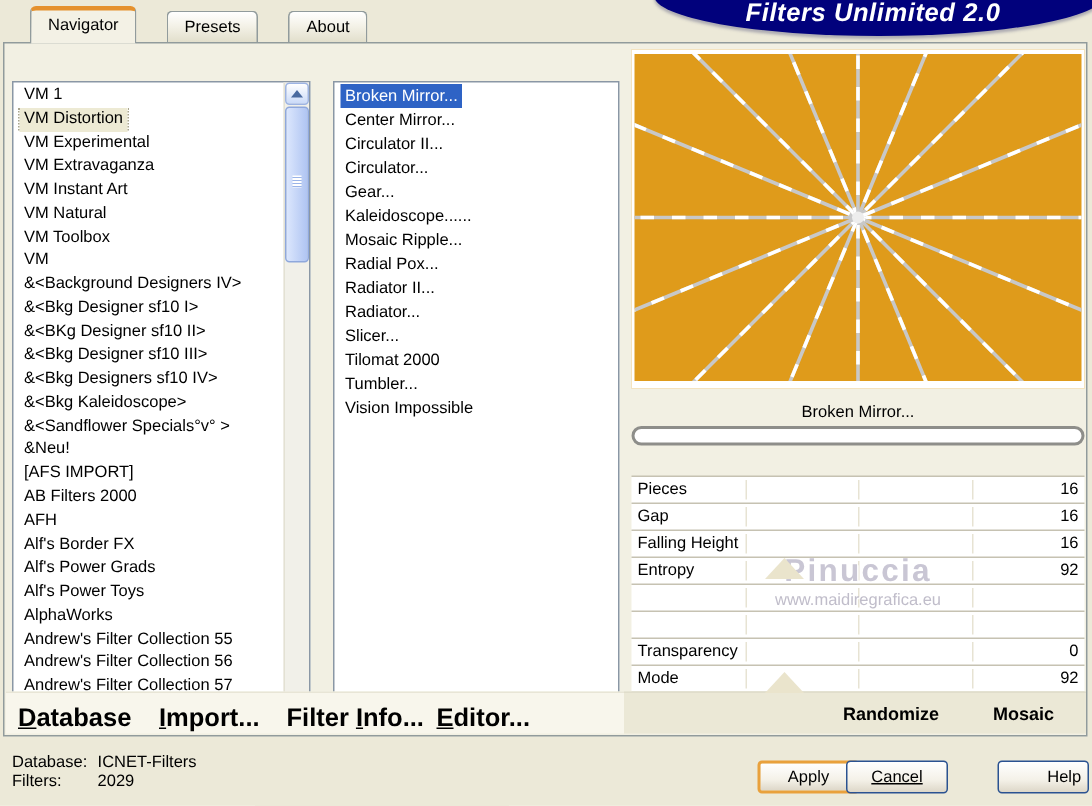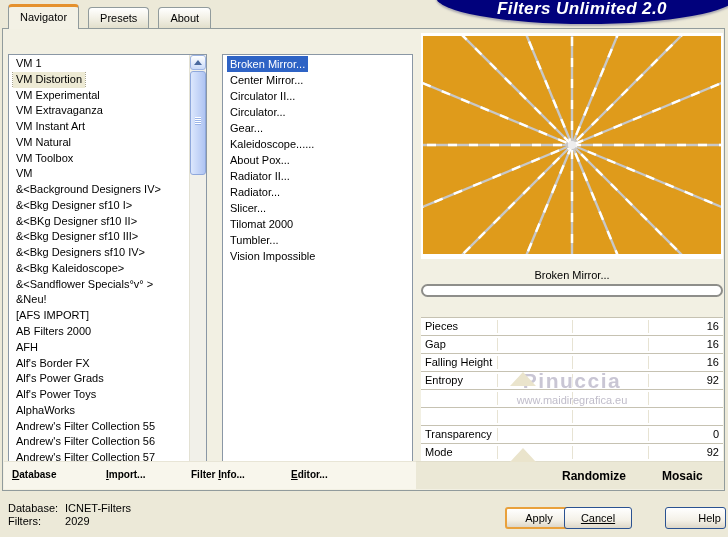--- a/index.html
+++ b/index.html
@@ -7,21 +7,21 @@
        background:#ECE9D8;font-family:"Liberation Sans",sans-serif;font-size:11px;color:#000;}
 
   
   .logo{position:absolute;top:-30px;left:436px;width:300px;height:54px;
         background:var(--logo-bg,#01017C);border-radius:50%;z-index:2;
         box-shadow:0 2px 2px rgba(120,120,145,.55);}
   .logo-text{position:absolute;bottom:5px;left:0;right:8px;text-align:center;color:#fff;
         font-weight:bold;font-style:italic;font-size:17px;letter-spacing:.4px;white-space:nowrap;}
 
   
-  .tabs{position:absolute;left:8px;top:4px;display:flex;align-items:flex-end;gap:9px;z-index:3;}
+  .tabs{position:absolute;left:20px;top:4px;display:flex;align-items:flex-end;gap:20px;z-index:3;}
   .tab{height:20px;line-height:20px;padding:0 11px;cursor:default;
        background:linear-gradient(#FFFFFF,#F4F2E8 45%,#E2DFCC);
        border:1px solid #919B9C;border-bottom:none;border-radius:4px 4px 0 0;}
   .tab.active{height:22px;line-height:21px;border-top:3px solid #E5912D;
        background:#F3F1E5;margin-bottom:-1px;}
 
   
   .tabpage{position:absolute;left:2px;top:28px;width:721px;height:461px;
        background:#F2F0E3;border:1px solid #919B9C;}
 
@@ -75,21 +75,21 @@
   .wm-url{font-size:11px;margin-top:1px;color:#C0BDCA;text-shadow:1px 1px 0 #FFF;}
   .wm-arrow{position:absolute;left:89px;width:0;height:0;
        border-left:13px solid transparent;border-right:13px solid transparent;
        border-bottom:14px solid #EAE4CC;}
   .wm-arrow.a1{top:3px;}
   .wm-arrow.a2{top:79px;}
 
   
   .strip-left{position:absolute;left:1px;top:432px;width:412px;height:27px;
        background:#F8F6EC;border-top:1px solid #E8E5D6;}
-  .menu-item{position:absolute;top:7px;font-weight:bold;font-size:10px;white-space:nowrap;cursor:default;}
+  .menu-item{position:absolute;top:7px;font-weight:bold;font-size:17px;white-space:nowrap;cursor:default;}
   .menu-item:nth-child(1){left:8px;}
   .menu-item:nth-child(2){left:102px;}
   .menu-item:nth-child(3){left:187px;}
   .menu-item:nth-child(4){left:287px;}
   .strip-right{position:absolute;left:413px;top:432px;right:0;height:27px;
        background:#EBE8D6;border-top:1px solid #E0DDCB;}
   .bold-btn{position:absolute;top:7px;font-weight:bold;font-size:12px;cursor:default;}
   .bold-btn.rnd{left:146px;}
   .bold-btn.rst{left:246px;}
 
@@ -164,21 +164,22 @@
     </div>
 
     <div class="listbox fillist">
       <div class="items" id="filter-items">
           <div class="li"><span class="sel-fil">Broken Mirror...</span></div>
           <div class="li"><span>Center Mirror...</span></div>
           <div class="li"><span>Circulator II...</span></div>
           <div class="li"><span>Circulator...</span></div>
           <div class="li"><span>Gear...</span></div>
           <div class="li"><span>Kaleidoscope......</span></div>
-          <div class="li"><span>About Pox...</span></div>
+          <div class="li"><span>Mosaic Ripple...</span></div>
+          <div class="li"><span>Radial Pox...</span></div>
           <div class="li"><span>Radiator II...</span></div>
           <div class="li"><span>Radiator...</span></div>
           <div class="li"><span>Slicer...</span></div>
           <div class="li"><span>Tilomat 2000</span></div>
           <div class="li"><span>Tumbler...</span></div>
           <div class="li"><span>Vision Impossible</span></div>
         </div>
     </div>
 
     <div class="preview">

